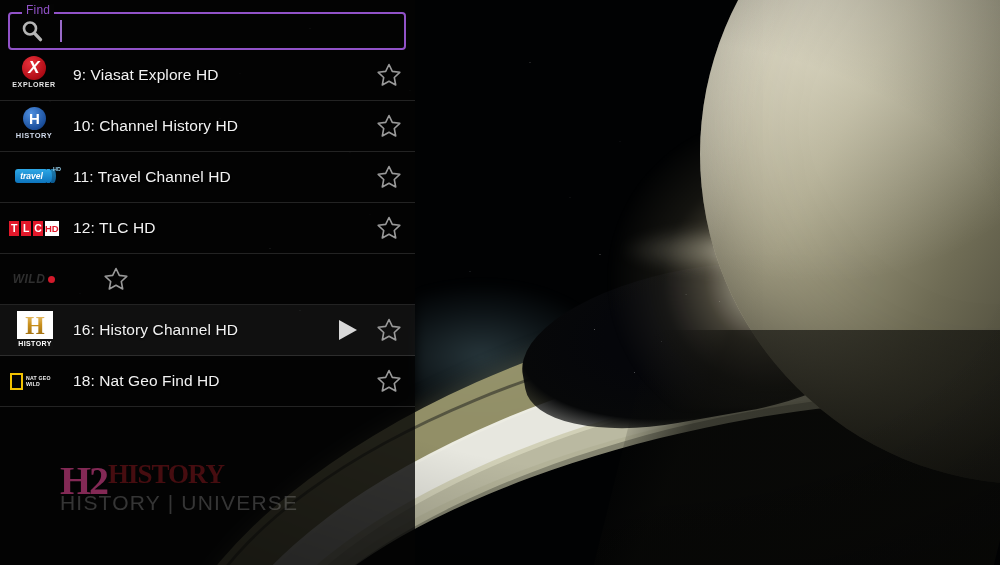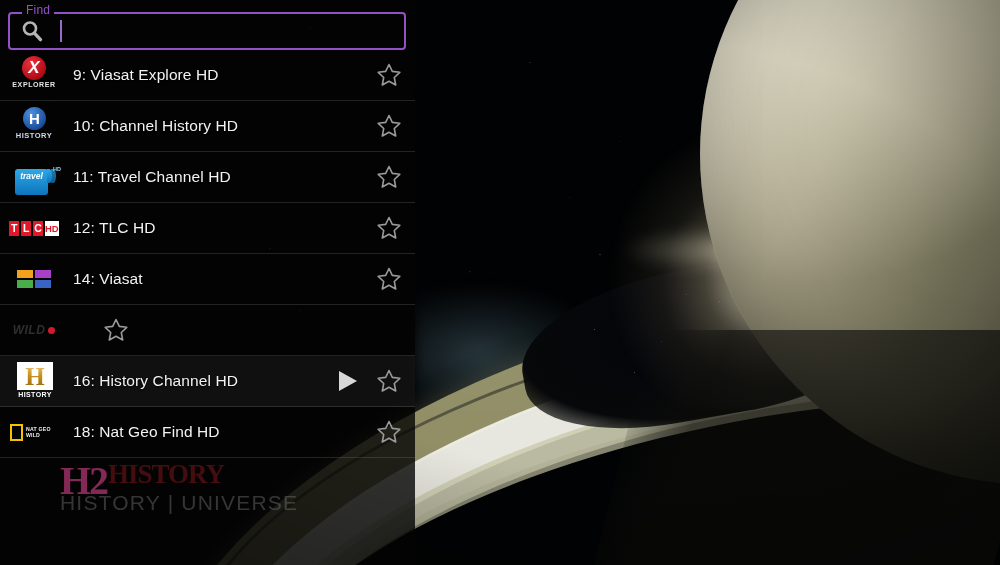--- a/index.html
+++ b/index.html
@@ -339,21 +339,21 @@
   }
   .lg-vhist .cap {
     position: absolute; left: 0; top: 24px; width: 50px;
     text-align: center; color: #cfd9ea;
     font-size: 7.5px; font-weight: bold; letter-spacing: .5px;
   }
 
   
   .lg-travel .pill {
     position: absolute; left: 6px; top: 11px;
-    width: 33px; height: 26px; border-radius: 3px;
+    width: 33px; height: 14px; border-radius: 3px;
     background: linear-gradient(#2ea8e6, #0d74bd);
     color: #fff; font-size: 8.5px; font-weight: bold;
     line-height: 14px; text-align: center; font-style: italic;
   }
   .lg-travel .sw1, .lg-travel .sw2 {
     position: absolute; top: 11px;
     width: 5px; height: 14px;
     background: linear-gradient(#2ea8e6, #0d74bd);
     border-radius: 0 60% 60% 0;
   }
@@ -585,43 +585,20 @@
             </svg>
         </div>
         <div class="star-btn">
           <svg width="26" height="26" viewBox="0 0 26 26">
               <polygon points="13,2.5 16.3,9.4 23.8,10.3 18.3,15.5 19.7,23 13,19.3 6.3,23 7.7,15.5 2.2,10.3 9.7,9.4" fill="none" stroke="#9a9a9a" stroke-width="1.6" stroke-linejoin="round"></polygon>
             </svg>
         </div>
       </div>
 
 
-      <div class="row">
-        <div class="logo">
-          <div class="lg lg-squares">
-            <div class="grid">
-              <div class="c1"></div>
-                <div class="c2"></div>
-                <div class="c3"></div>
-                <div class="c4"></div>
-            </div>
-          </div>
-        </div>
-        <div class="row-title">14: Viasat</div>
-        <div class="play-btn hidden">
-          <svg width="22" height="24" viewBox="0 0 22 24">
-              <polygon points="2,2 20,12 2,22" fill="#d8d8d8"></polygon>
-            </svg>
-        </div>
-        <div class="star-btn">
-          <svg width="26" height="26" viewBox="0 0 26 26">
-              <polygon points="13,2.5 16.3,9.4 23.8,10.3 18.3,15.5 19.7,23 13,19.3 6.3,23 7.7,15.5 2.2,10.3 9.7,9.4" fill="none" stroke="#9a9a9a" stroke-width="1.6" stroke-linejoin="round"></polygon>
-            </svg>
-        </div>
-      </div>
 
       <div class="row">
         <div class="logo">
           <div class="lg lg-wild">
             <span class="txt">WILD</span>
             <span class="dot"></span>
           </div>
         </div>
         <div class="play-btn hidden">
           <svg width="22" height="24" viewBox="0 0 22 24">

